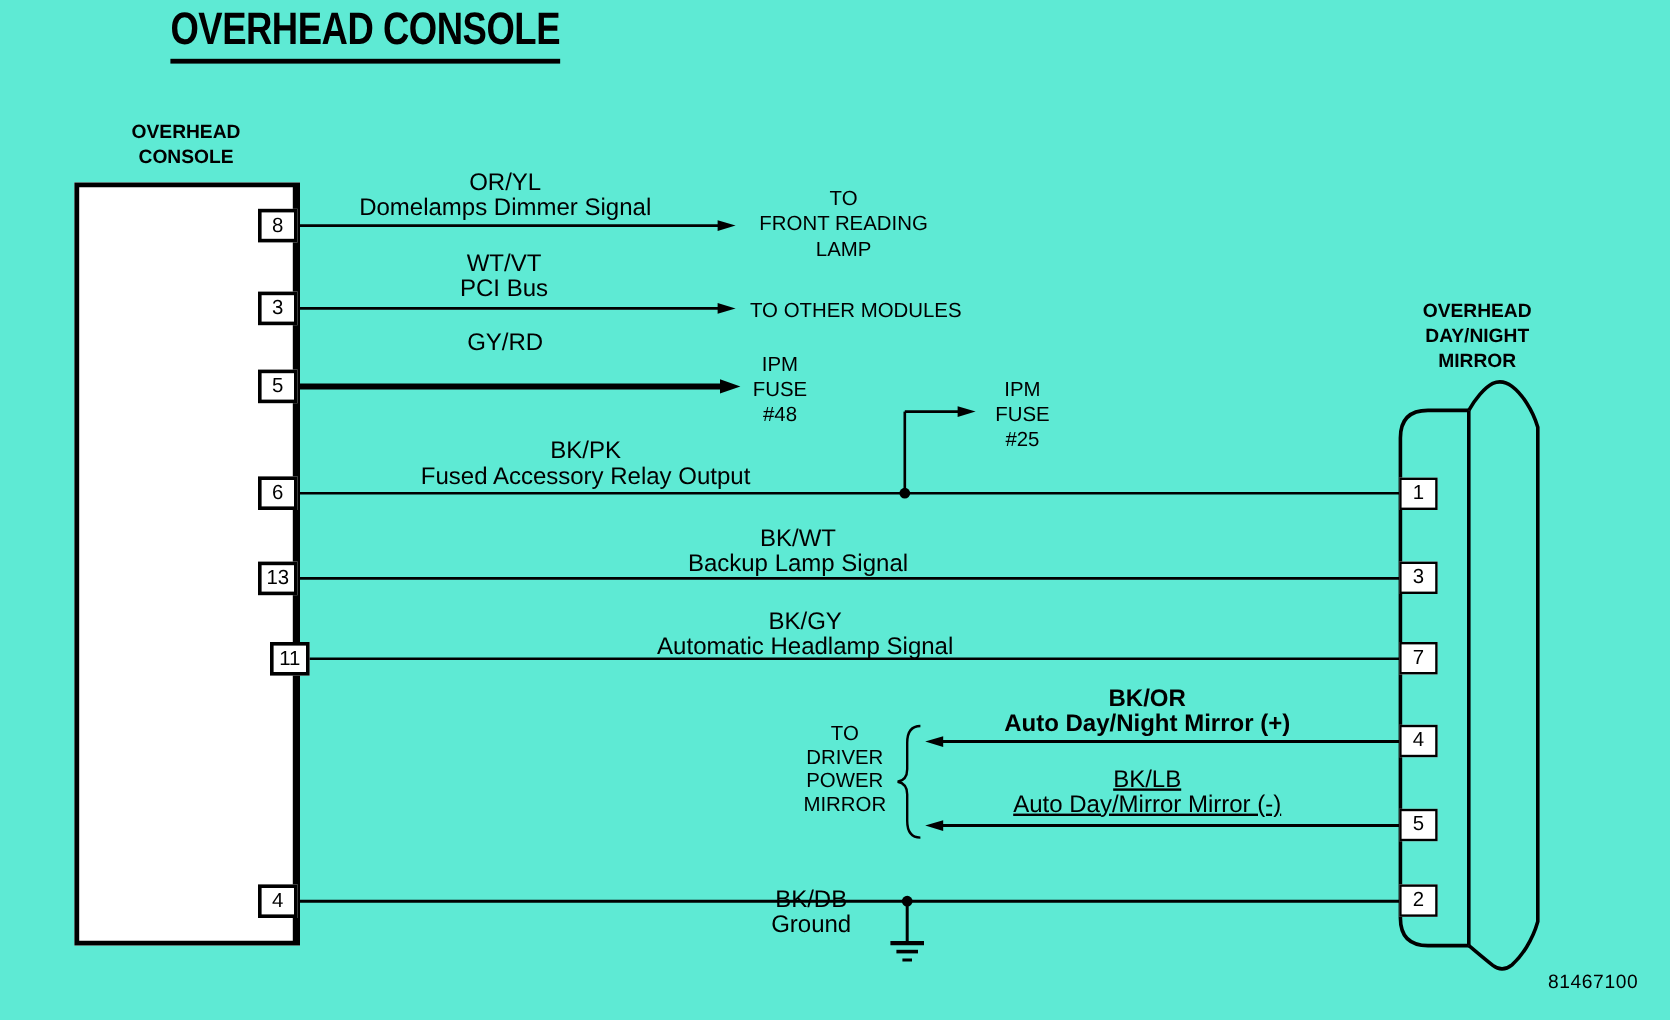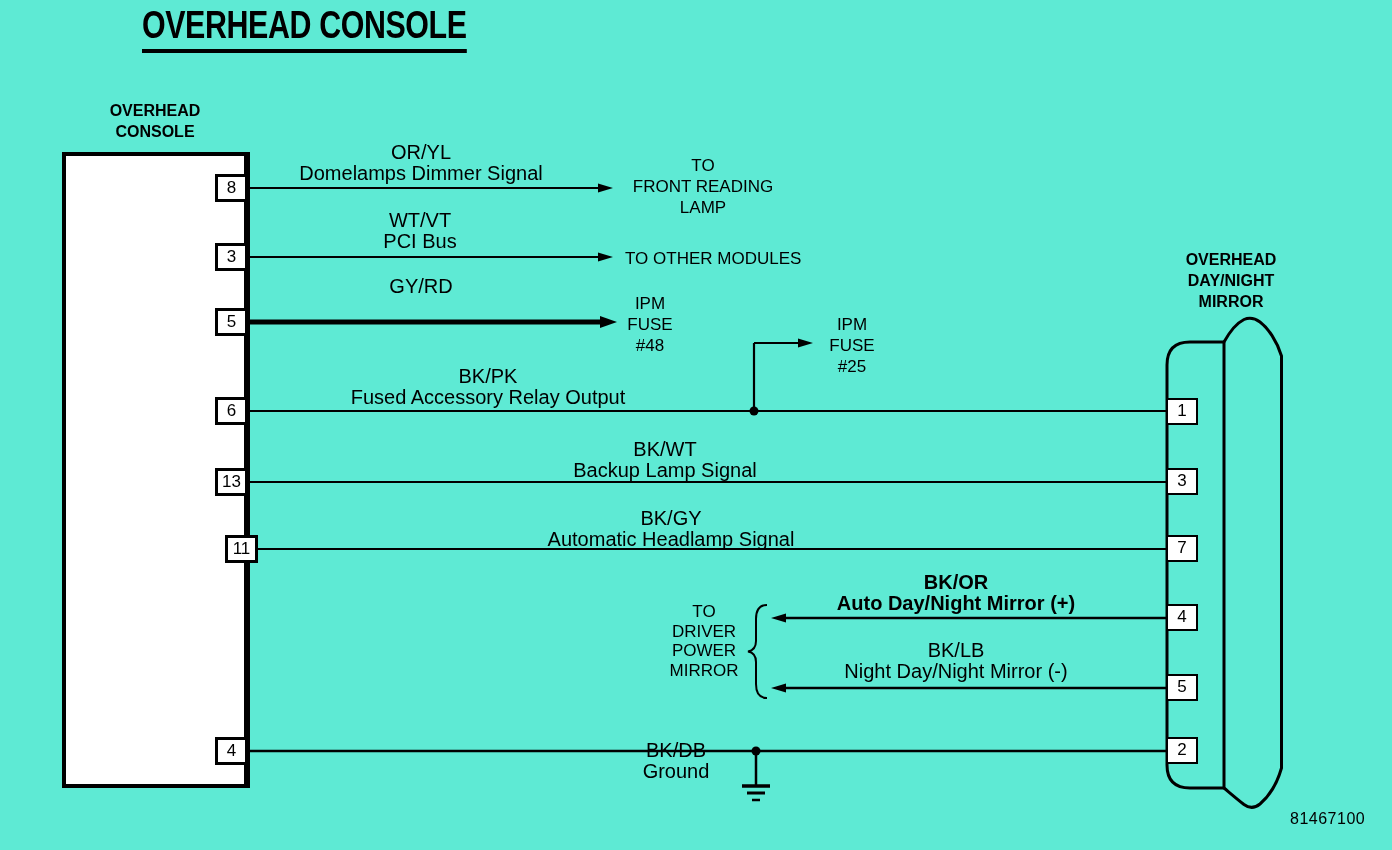--- a/index.html
+++ b/index.html
@@ -133,23 +133,23 @@
     <div>Fused Accessory Relay Output</div>
   </div>
   <div class="wire-label" style="left:521px;top:508px;width:300px;">
     <div>BK/GY</div>
     <div>Automatic Headlamp Signal</div>
   </div>
   <div class="wire-label" style="left:806px;top:572px;width:300px;font-weight:bold;">
     <div>BK/OR</div>
     <div>Auto Day/Night Mirror (+)</div>
   </div>
-  <div class="wire-label" style="left:806px;top:640px;width:300px;">
+  <div class="wire-label" style="left:806px;top:640px;width:300px;text-decoration:underline;">
     <div>BK/LB</div>
-    <div>Night Day/Night Mirror (-)</div>
+    <div>Auto Day/Mirror Mirror (-)</div>
   </div>
   <div class="wire-label" style="left:526px;top:704px;width:300px;margin-top:36px;">
     <div>BK/DB</div>
     <div>Ground</div>
   </div>
 
   <div class="dest-label" style="left:603px;top:155px;width:200px;">
     <div>TO</div>
     <div>FRONT READING</div>
     <div>LAMP</div>

